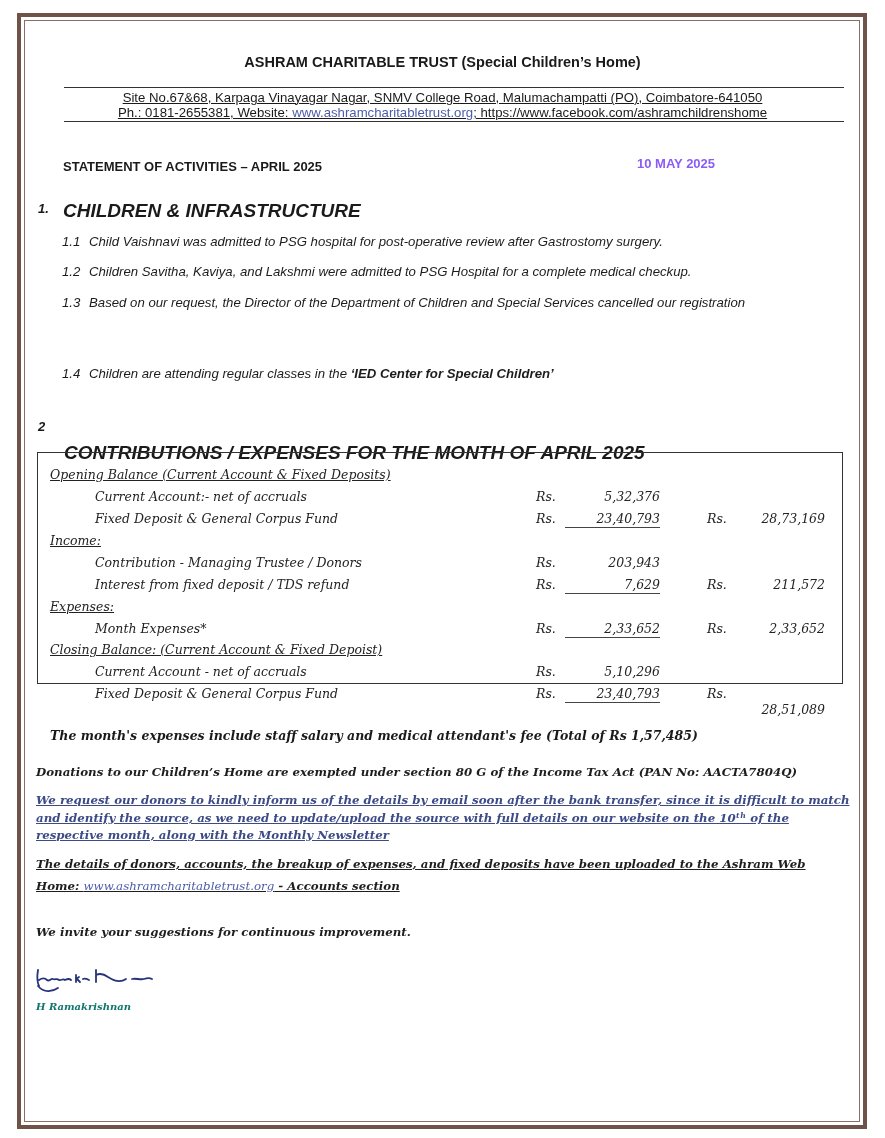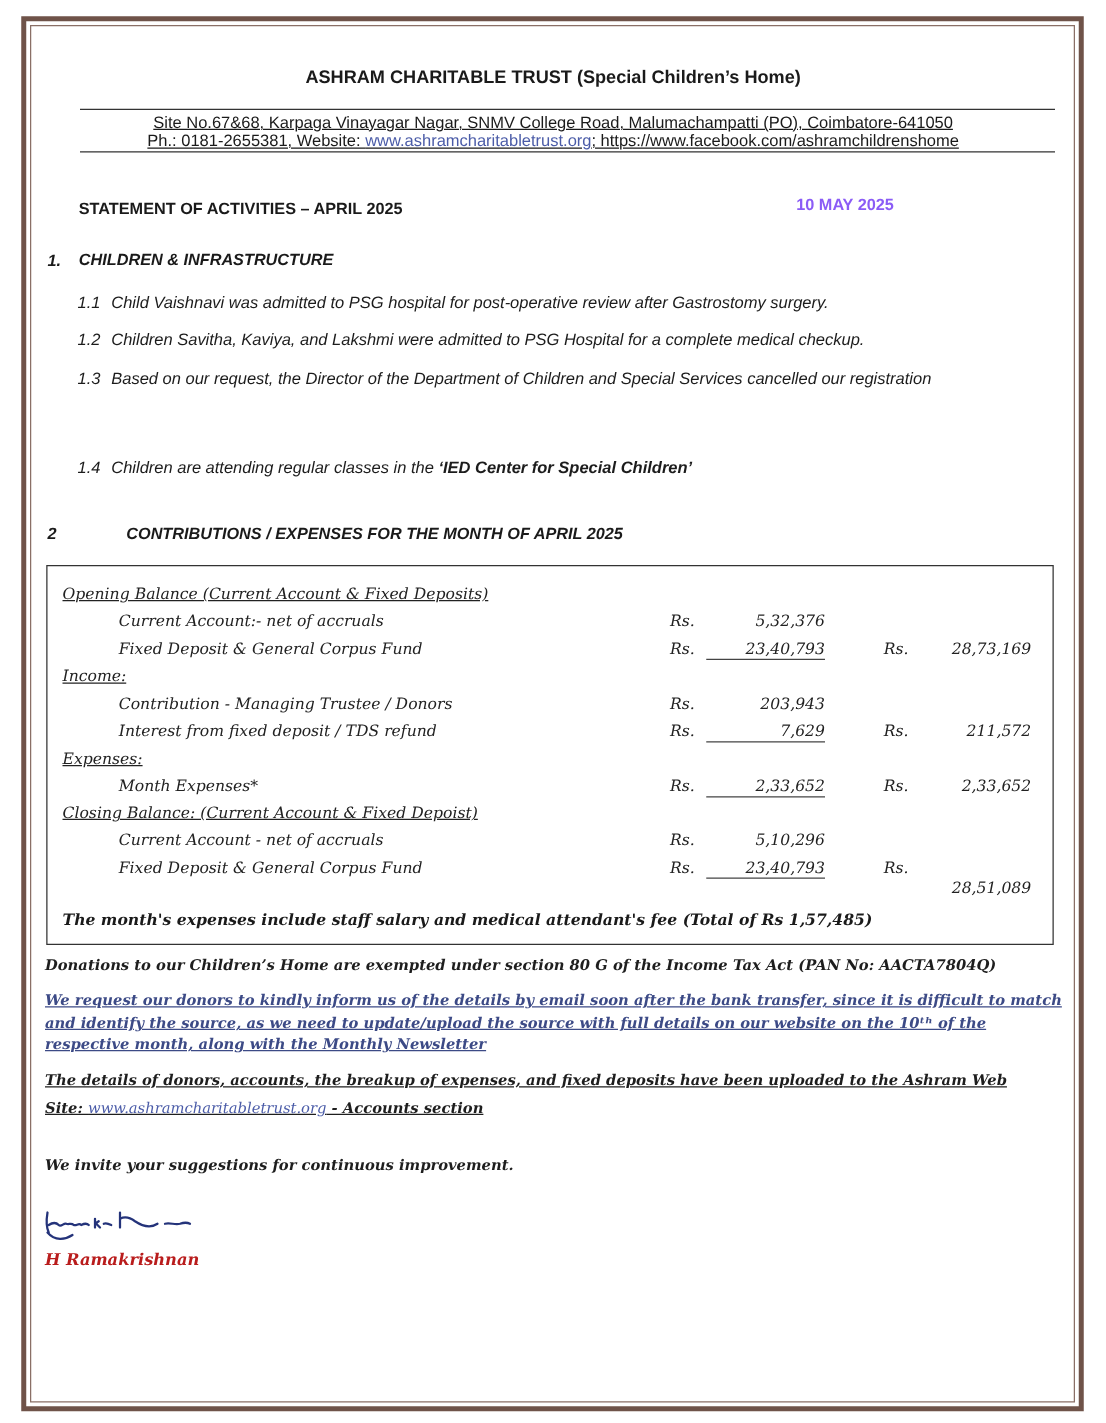--- a/index.html
+++ b/index.html
@@ -16,42 +16,42 @@
   .abs { position: absolute; }
 
   .org-title { left: 0; width: 885px; top: 54px; text-align: center; font-weight: bold; font-size: 14.5px; color: #1a1a1a; }
   .hr-line { left: 64px; width: 780px; height: 0; border-top: 1.5px solid #333; }
   .addr { left: 0; width: 885px; text-align: center; font-size: 13.2px; color: #1a1a1a; text-decoration: underline; text-decoration-thickness: 1px; }
   .addr .link { color: #4b5ca8; }
 
   .stmt-title { left: 63px; top: 159px; font-weight: bold; font-size: 13px; color: #1a1a1a; }
   .stmt-date { left: 637px; top: 156px; font-weight: bold; font-size: 13px; color: #8b5cf6; }
 
-  .section-head { font-weight: bold; font-style: italic; font-size: 13px; color: #1a1a1a; }
+  .section-head { font-weight: bold; font-style: italic; font-size: 19px; color: #1a1a1a; }
   .section-num { font-style: italic; font-weight: bold; font-size: 13px; color: #1a1a1a; }
 
   .item { font-style: italic; font-size: 13.2px; color: #1c1c1c; line-height: 20px; }
   .item .num { display: inline-block; width: 27px; }
   .item .strong { font-weight: bold; }
 
   .table-box {
-    position: absolute; left: 37px; top: 452px; width: 806px; height: 304px;
+    position: absolute; left: 37px; top: 452px; width: 806px; height: 232px;
     border: 1.5px solid #333; box-sizing: border-box;
   }
   .tcell { position: absolute; font-family: "DejaVu Serif", serif; font-style: italic; font-size: 12.5px; color: #222; white-space: nowrap; }
   .tcell.head { text-decoration: underline; }
   .amt { text-align: right; width: 100px; }
   .amt.ul { border-bottom: 1.5px solid #444; padding-bottom: 1px; }
   .note-bold { font-family: "DejaVu Serif", serif; font-style: italic; font-weight: bold; font-size: 12.5px; color: #1a1a1a; white-space: nowrap; }
 
   .foot { font-family: "DejaVu Serif", serif; font-style: italic; font-weight: bold; font-size: 11.8px; color: #1e1e1e; white-space: nowrap; }
   .foot.ul { text-decoration: underline; }
   .foot.blue { color: #3c4a86; }
   .foot .link { color: #4b5ca8; font-weight: normal; }
-  .sig-name { font-family: "DejaVu Serif", serif; font-style: italic; font-weight: bold; font-size: 13px; color: #b91c1c; text-align: center; }
+  .sig-name { font-family: "DejaVu Serif", serif; font-style: italic; font-weight: bold; font-size: 10px; color: #0f766e; text-align: center; }
 </style>
 </head>
 <body>
 
 <div class="frame-outer"></div>
 <div class="frame-inner"></div>
 
 <div class="abs sans org-title">ASHRAM CHARITABLE TRUST (Special Children’s Home)</div>
 <div class="abs hr-line" style="top:87px;"></div>
 <div class="abs sans addr" style="top:90px;">Site No.67&amp;68, Karpaga Vinayagar Nagar, SNMV College Road, Malumachampatti (PO), Coimbatore-641050</div>
@@ -73,21 +73,21 @@
   <span class="num">1.2</span><span>Children Savitha, Kaviya, and Lakshmi were admitted to PSG Hospital for a complete medical checkup.</span>
 </div>
 <div class="abs sans item" style="left:62px; top:293px;">
   <div><span class="num">1.3</span><span>Based on our request, the Director of the Department of Children and Special Services cancelled our registration</span></div>
 </div>
 <div class="abs sans item" style="left:62px; top:364px;">
   <span class="num">1.4</span><span>Children are attending regular classes in the </span><span class="strong">‘IED Center for Special Children’</span>
 </div>
 
 <div class="abs sans section-num" style="left:38px; top:419px;">2</div>
-<div class="abs sans section-head" style="left:64px; top:419px;margin-left:37px;">CONTRIBUTIONS / EXPENSES FOR THE MONTH OF APRIL 2025</div>
+<div class="abs sans section-head" style="left:64px; top:442px;">CONTRIBUTIONS / EXPENSES FOR THE MONTH OF APRIL 2025</div>
 
 <div class="table-box">
 
   <div class="tcell head" style="left:12px; top:14px;">Opening Balance (Current Account &amp; Fixed Deposits)</div>
   <div class="tcell" style="left:57px; top:36px;">Current Account:- net of accruals</div>
   <div class="tcell" style="left:498px; top:36px;">Rs.</div>
   <div class="tcell amt" style="left:522px; top:36px;">5,32,376</div>
 
   <div class="tcell" style="left:57px; top:58px;">Fixed Deposit &amp; General Corpus Fund</div>
   <div class="tcell" style="left:498px; top:58px;">Rs.</div>
@@ -128,21 +128,21 @@
 </div>
 
 <div class="abs foot" style="left:36px; top:765px;">Donations to our Children’s Home are exempted under section 80 G of the Income Tax Act (PAN No: AACTA7804Q)</div>
 
 <div class="abs foot ul blue" style="left:36px; top:793px;">We request our donors to kindly inform us of the details by email soon after the bank transfer, since it is difficult to match</div>
 <div class="abs foot ul blue" style="left:36px; top:811px;">and identify the source, as we need to update/upload the source with full details on our website on the 10ᵗʰ of the</div>
 <div class="abs foot ul blue" style="left:36px; top:828px;">respective month, along with the Monthly Newsletter</div>
 
 <div class="abs foot ul" style="left:36px; top:857px;">The details of donors, accounts, the breakup of expenses, and fixed deposits have been uploaded to the Ashram Web</div>
 <div class="abs foot ul" style="left:36px; top:879px;">
-  <span>Site: </span><span class="link">www.ashramcharitabletrust.org</span><span> - Accounts section</span>
+  <span>Home: </span><span class="link">www.ashramcharitabletrust.org</span><span> - Accounts section</span>
 </div>
 
 <div class="abs foot" style="left:36px; top:925px;">We invite your suggestions for continuous improvement.</div>
 
 <svg class="abs" style="left:34px; top:966px;" width="145" height="30" viewBox="0 0 145 30">
   <path d="M4 4 C3 10 3 16 5 20 M5 14 C8 12 11 12 13 14 C15 16 17 12 19 13 C21 14 23 12 25 14 C27 15 29 12 31 14 C33 13 35 12 37 14 M42 9 L42 16 M42 13 L45 11 M43 13 L46 16 M49 13 C51 12 53 13 55 14 M4 20 C10 27 18 26 24 22 M62 4 L62 16 M62 9 C66 7 70 8 74 11 C80 15 86 17 92 13 M98 13 C102 12 106 14 110 13 C113 12 116 12 118 13" fill="none" stroke="#24337a" stroke-width="1.8" stroke-linecap="round"></path>
 </svg>
 <div class="abs sig-name" style="left:36px; top:1001px;">H Ramakrishnan</div>
 
 </body></html>

